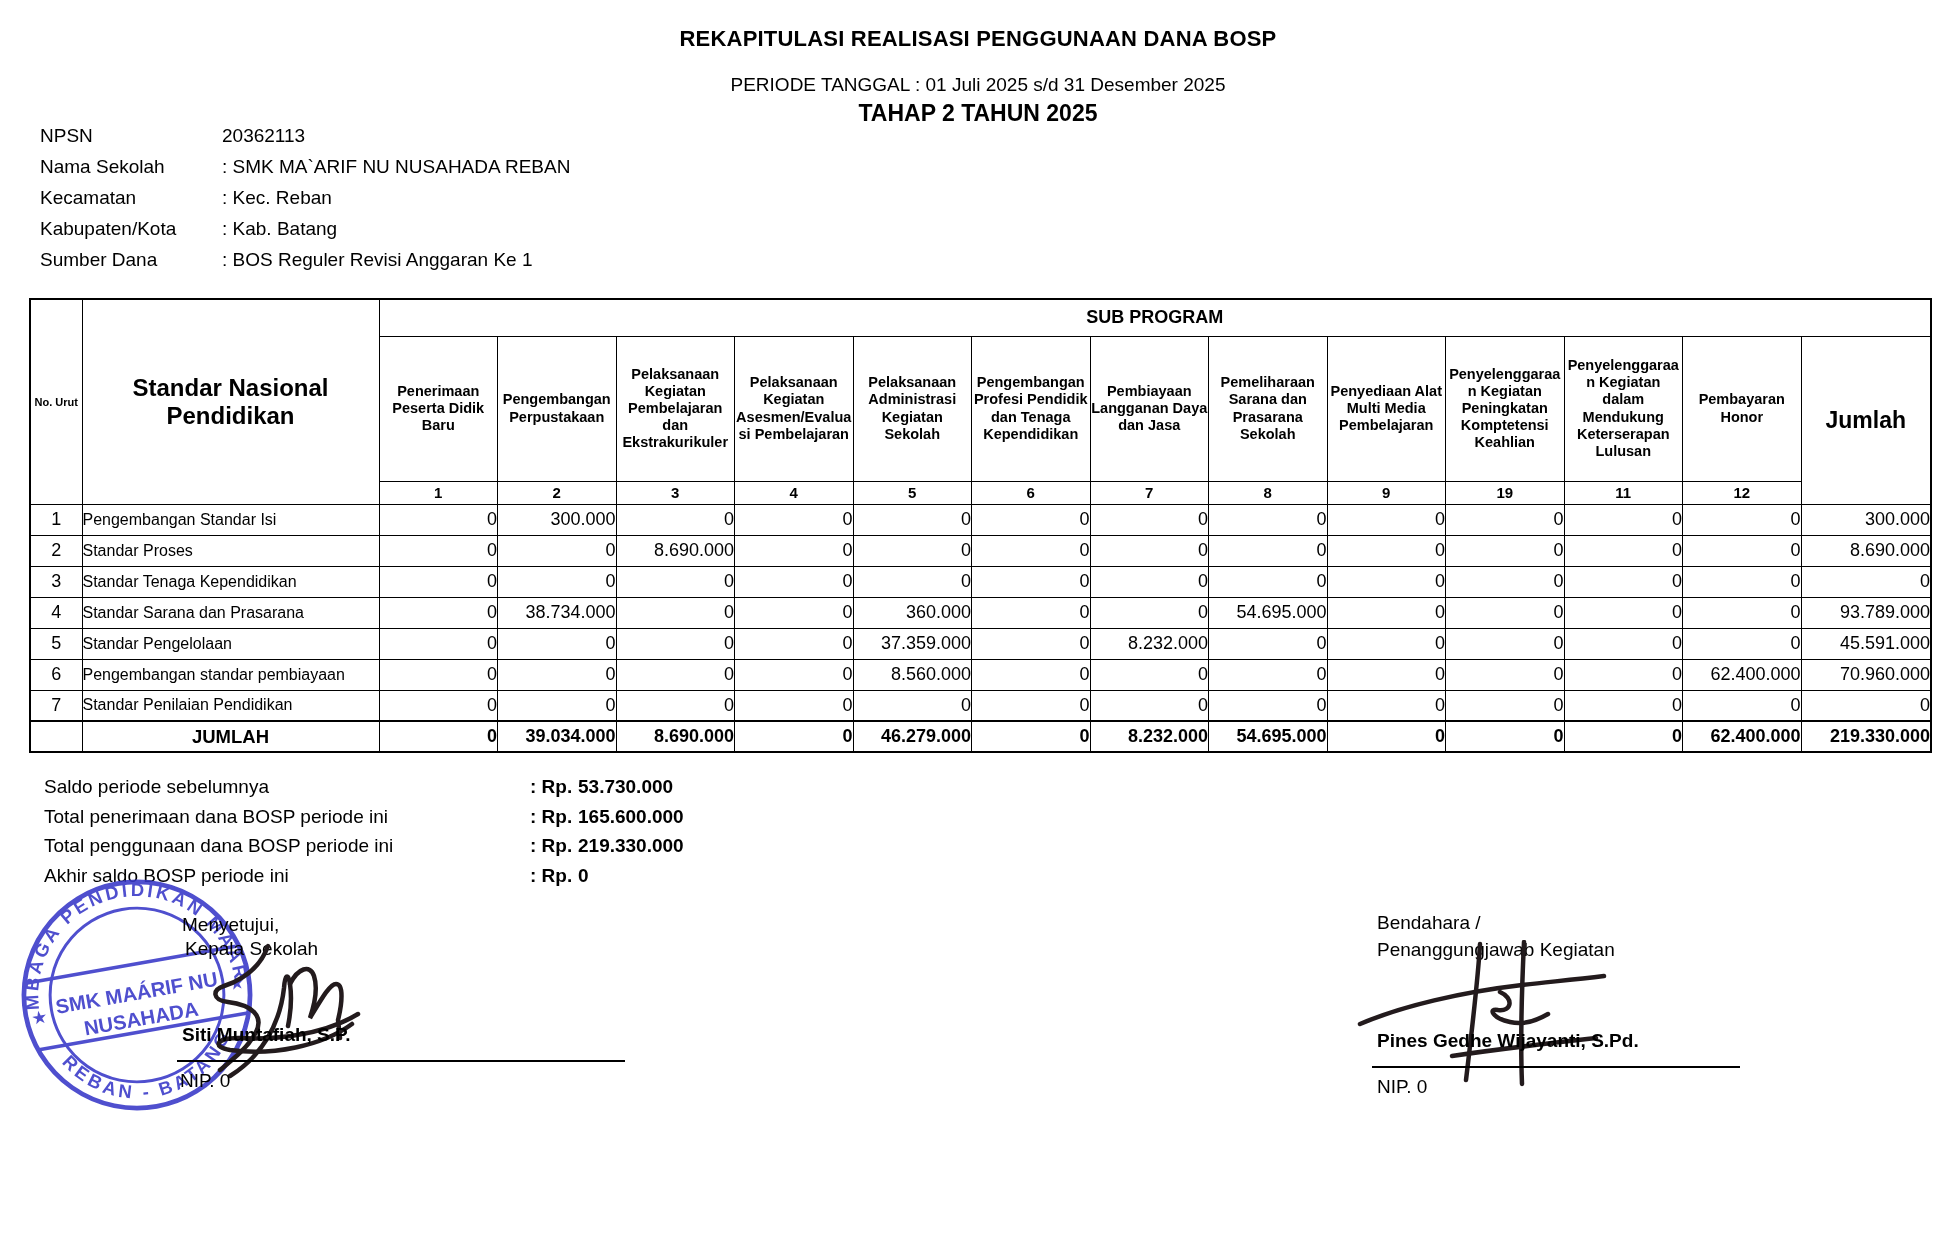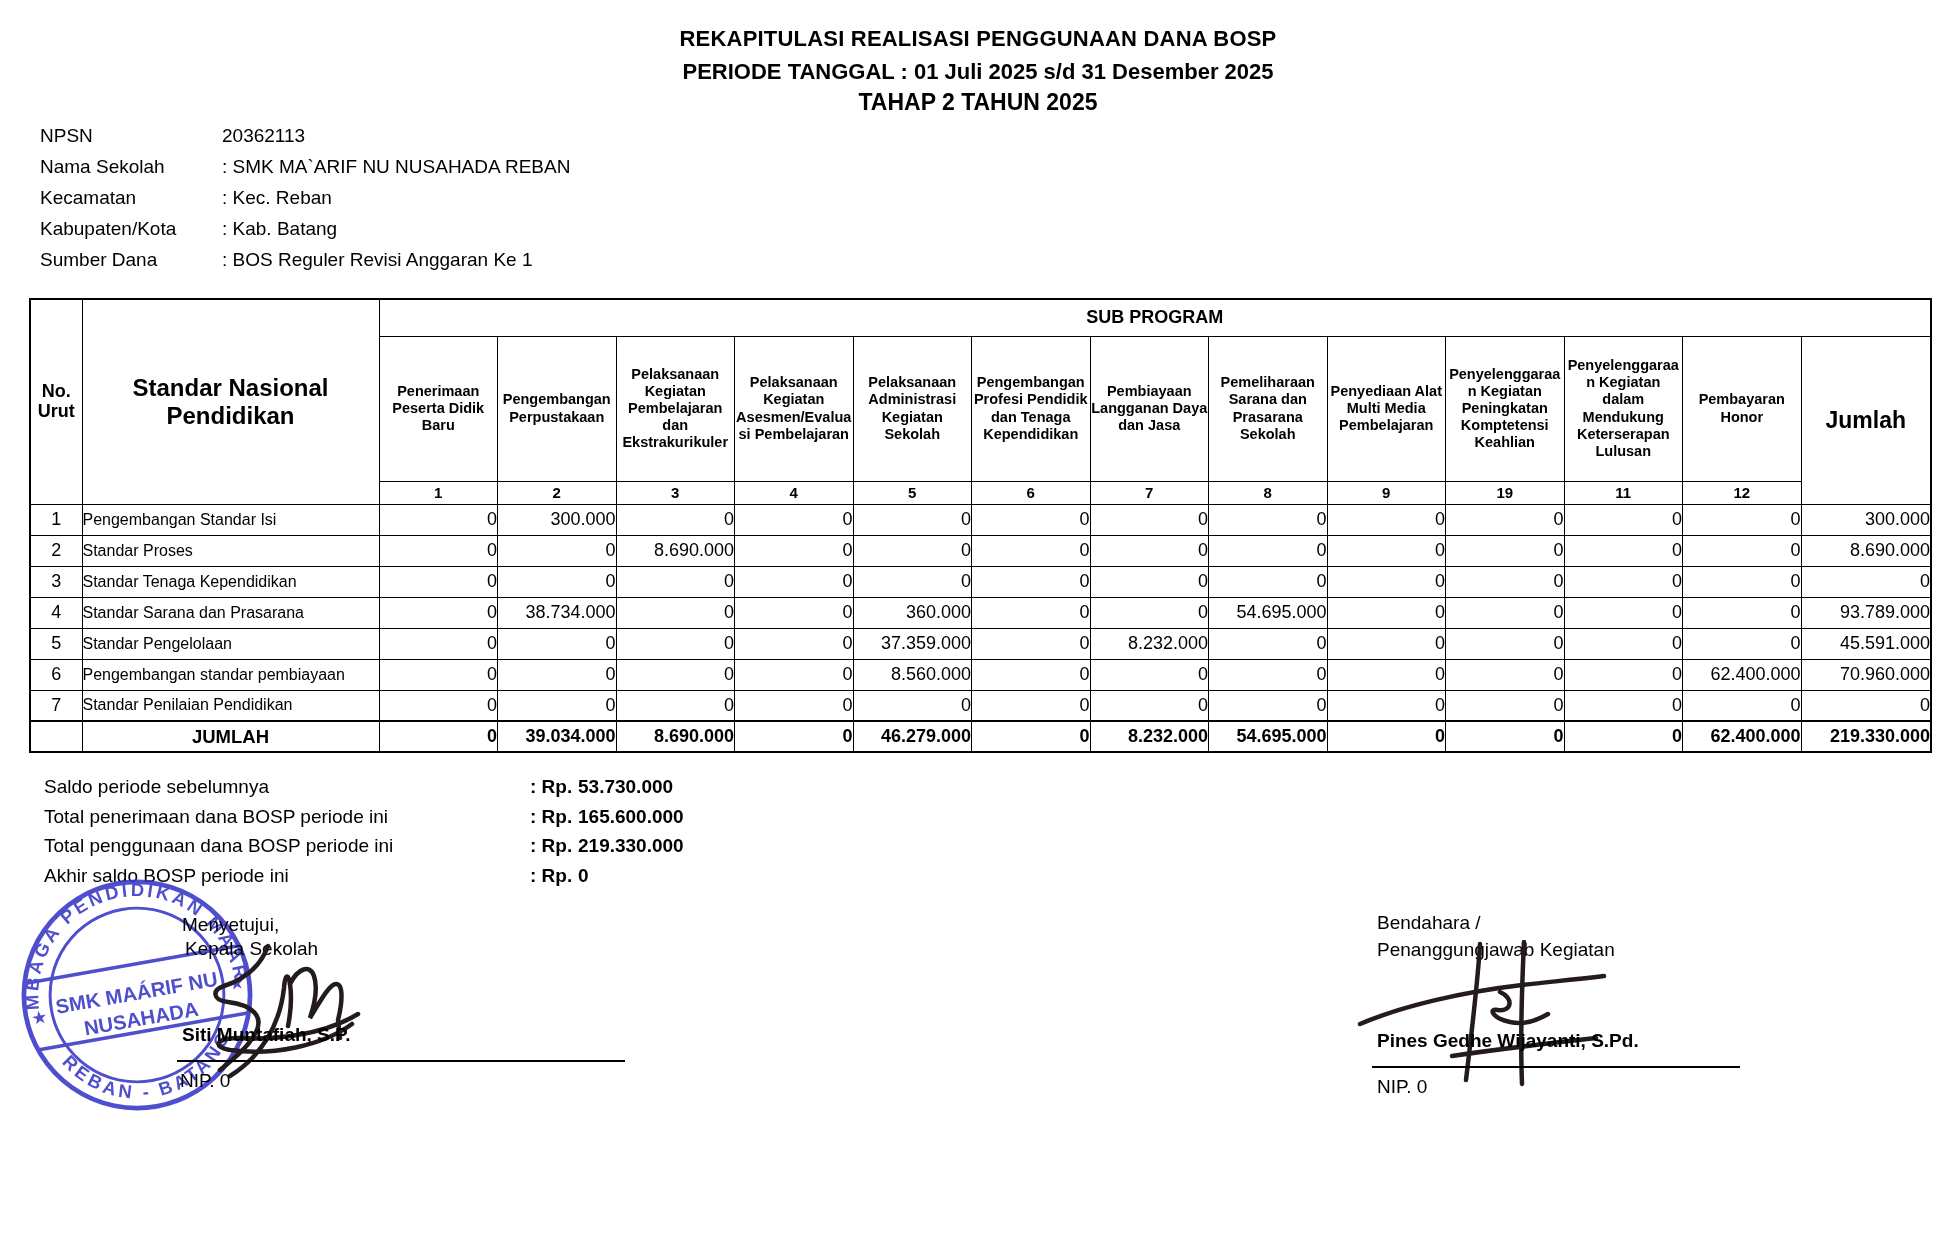--- a/index.html
+++ b/index.html
@@ -4,30 +4,30 @@
 <style>
   html,body{margin:0;padding:0;}
   body{
     width:1956px;height:1241px;position:relative;overflow:hidden;
     background:#ffffff;color:#000;
     font-family:"Liberation Sans", sans-serif;
   }
   
   .title-block{position:absolute;top:26px;left:0;width:100%;text-align:center;}
   .t1{font-size:22px;font-weight:bold;letter-spacing:.2px;}
-  .t2{font-size:22px;font-weight:bold;margin-top:7px;}
+  .t2{font-size:19px;font-weight:normal;margin-top:22px;}
   .t3{font-size:23px;font-weight:bold;margin-top:4px;}
   
   .info-block{position:absolute;top:120px;left:40px;font-size:19px;}
   .info-row{height:31px;display:flex;align-items:center;}
   .info-label{width:182px;flex:none;}
   
   table.bosp{position:absolute;left:29px;top:298px;border-collapse:collapse;table-layout:fixed;border:2px solid #000;}
   table.bosp th, table.bosp td{border:1px solid #000;overflow:hidden;padding:0;vertical-align:middle;}
-  .h-no{font-weight:bold;font-size:18px;text-align:center;line-height:1.1;}
+  .h-no{font-weight:bold;font-size:11px;text-align:center;line-height:1.1;}
   .h-snp{font-weight:bold;font-size:24px;text-align:center;line-height:1.15;}
   .h-group{font-weight:bold;font-size:18px;text-align:center;}
   .h-sub{font-weight:bold;font-size:14.5px;text-align:center;line-height:1.18;padding:2px 1px;overflow-wrap:anywhere;}
   .h-num{font-weight:bold;font-size:15px;text-align:center;}
   .h-jumlah{font-weight:bold;font-size:23px;text-align:center;}
   .c-no{text-align:center;font-size:18px;}
   .c-name{font-size:16px;padding-left:5px;white-space:nowrap;}
   .c-val{text-align:right;font-size:18px;padding-right:4px;white-space:nowrap;}
   tr.total-row td{font-weight:bold;border-top:2px solid #000;}
   .c-total-label{text-align:center;font-weight:bold;font-size:18.5px;}

